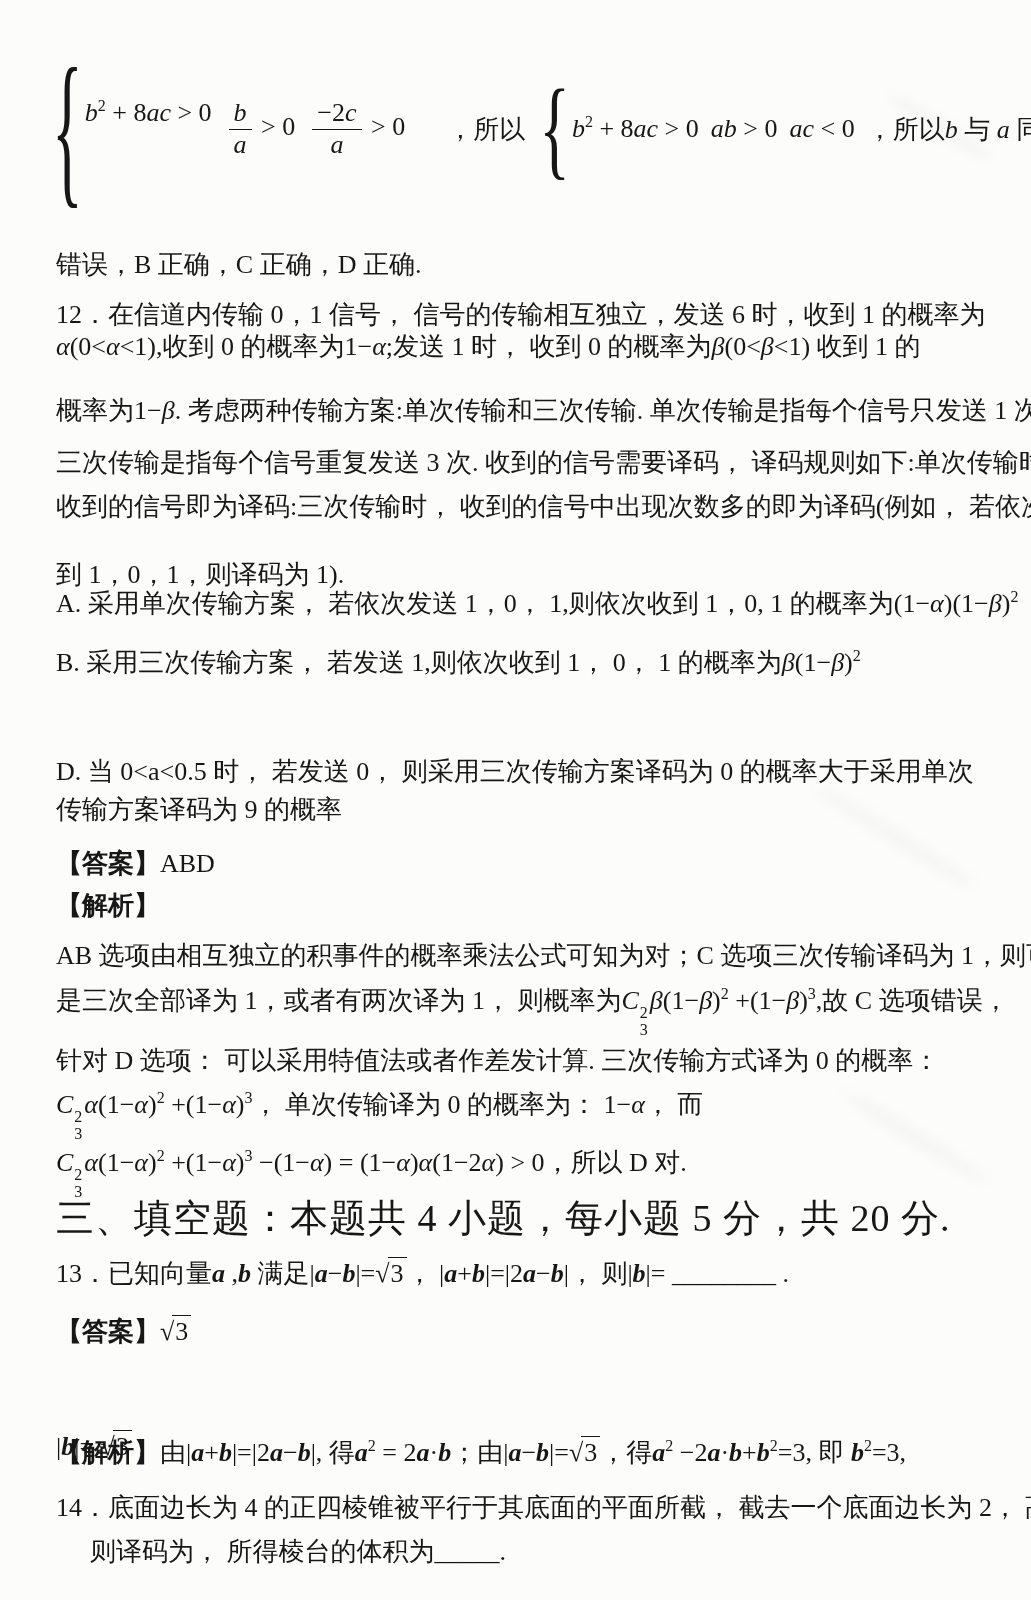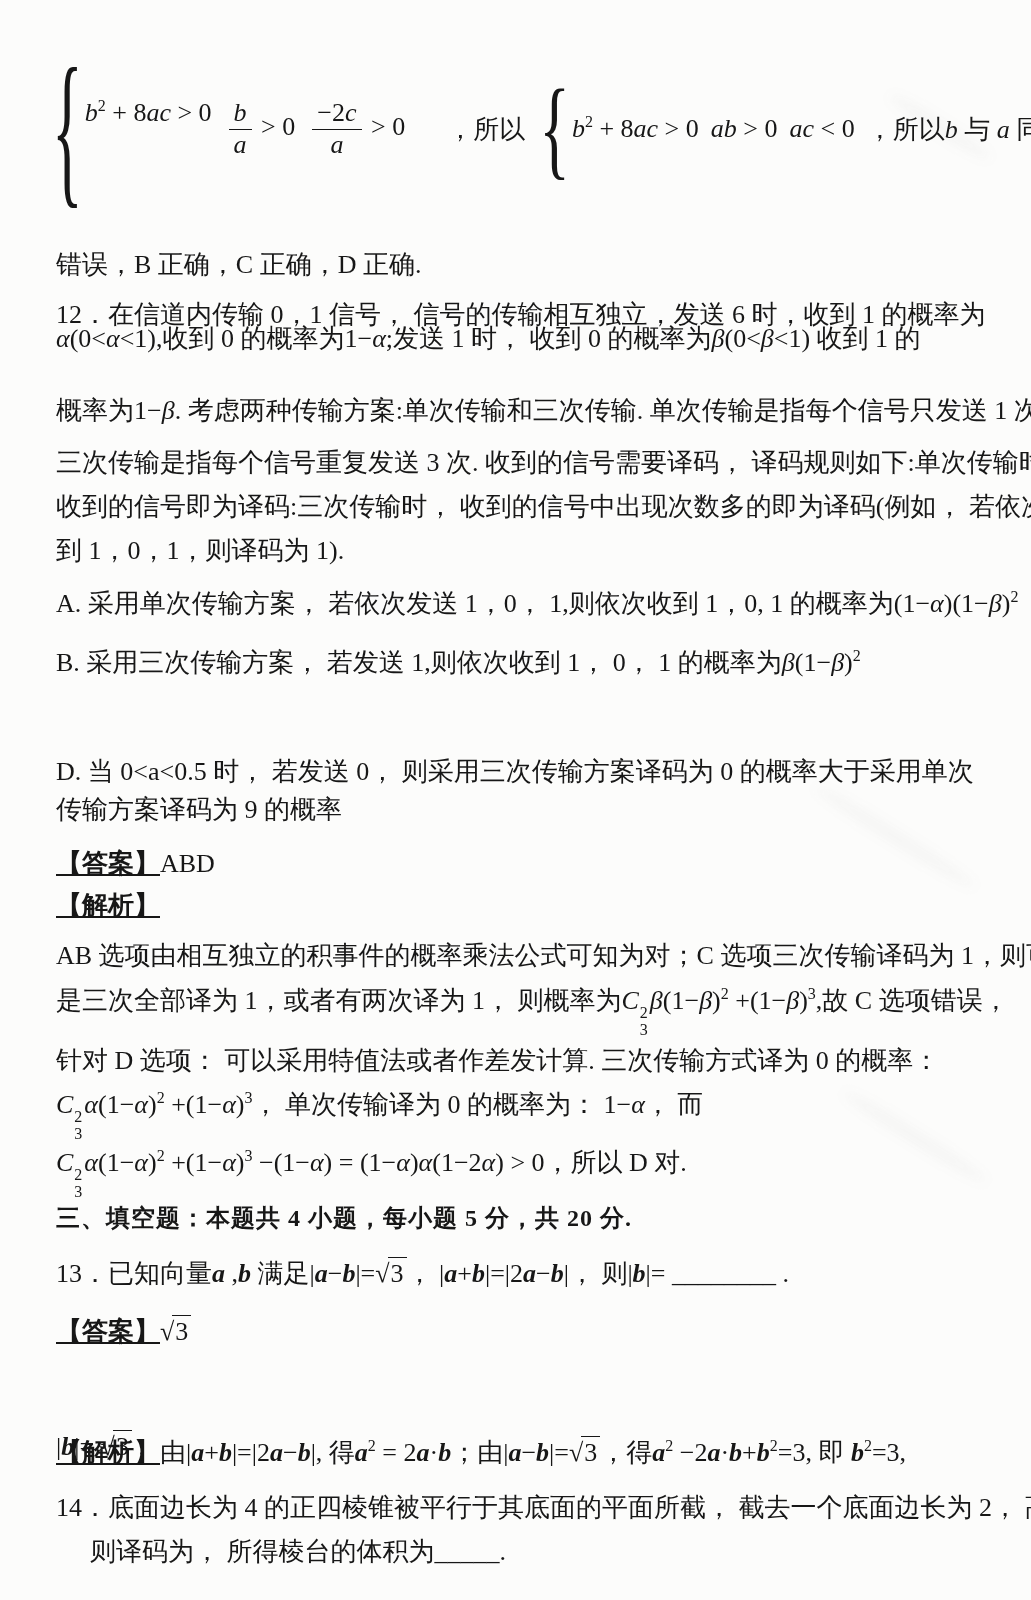--- a/index.html
+++ b/index.html
@@ -14,22 +14,22 @@
   }
   .ln{
     position:absolute;left:56px;
     white-space:nowrap;
     font-size:26px;line-height:38px;
   }
   i{font-style:italic;font-family:"Liberation Serif","DejaVu Serif",serif;}
   .bi{font-weight:700;font-style:italic;}
   sup{font-size:16px;line-height:0;}
   sub{font-size:16px;line-height:0;}
-  .lbl{font-weight:700;text-decoration:underline;}
-  .heading{font-size:24px;font-weight:700;letter-spacing:1px;}
+  .lbl{font-weight:700;}
+  .heading{font-size:38px;font-weight:400;letter-spacing:1px;}
   
   .frac{
     display:inline-flex;flex-direction:column;
     text-align:center;vertical-align:middle;
     line-height:1.12;margin:0 3px;
   }
   .frac>span{display:block;padding:0 5px 1px;}
   .frac>span:first-child{border-bottom:1.6px solid #171717;}
   
   .ovl{border-top:1.7px solid #171717;margin-left:-2px;padding:1px 3px 0 3px;}
@@ -89,25 +89,25 @@
       <span><i>b</i><sup>2</sup> + 8<i>ac</i> &gt; 0</span>
       <span><i>ab</i> &gt; 0</span>
       <span><i>ac</i> &lt; 0</span>
     </span>
     <span class="tail">，所以<i>b</i> 与 <i>a</i> 同号，<i>c</i> 与 <i>a</i> 异号，故<i>bc</i> &lt; 0，所以 A</span>
   </div>
 
   <div class="ln" style="top:246px">错误，B 正确，C 正确，D 正确.</div>
 
   <div class="ln" style="top:296px">12．在信道内传输 0，1 信号， 信号的传输相互独立，发送 6 时，收到 1 的概率为</div>
-  <div class="ln" style="top:320px"><i>α</i>(0&lt;<i>α</i>&lt;1),收到 0 的概率为1−<i>α</i>;发送 1 时， 收到 0 的概率为<i>β</i>(0&lt;<i>β</i>&lt;1)  收到 1 的</div>
+  <div class="ln" style="top:328px"><i>α</i>(0&lt;<i>α</i>&lt;1),收到 0 的概率为1−<i>α</i>;发送 1 时， 收到 0 的概率为<i>β</i>(0&lt;<i>β</i>&lt;1)  收到 1 的</div>
   <div class="ln" style="top:392px">概率为1−<i>β</i>. 考虑两种传输方案:单次传输和三次传输. 单次传输是指每个信号只发送 1 次;</div>
   <div class="ln" style="top:444px">三次传输是指每个信号重复发送 3 次. 收到的信号需要译码， 译码规则如下:单次传输时，</div>
   <div class="ln" style="top:488px">收到的信号即为译码:三次传输时， 收到的信号中出现次数多的即为译码(例如， 若依次收</div>
-  <div class="ln" style="top:532px">到 1，0，1，则译码为 1).</div>
+  <div class="ln" style="top:556px">到 1，0，1，则译码为 1).</div>
 
   <div class="ln" style="top:585px">A. 采用单次传输方案， 若依次发送 1，0，  1,则依次收到 1，0, 1 的概率为(1−<i>α</i>)(1−<i>β</i>)<sup>2</sup></div>
   <div class="ln" style="top:644px">B. 采用三次传输方案， 若发送 1,则依次收到 1，  0，  1 的概率为<i>β</i>(1−<i>β</i>)<sup>2</sup></div>
   <div class="ln" style="top:753px">D. 当 0&lt;a&lt;0.5 时， 若发送 0， 则采用三次传输方案译码为 0 的概率大于采用单次</div>
   <div class="ln" style="top:791px">传输方案译码为 9 的概率</div>
 
   <div class="ln" style="top:845px">
     <span class="lbl">【答案】</span><span>ABD</span>
   </div>
   <div class="ln" style="top:887px">

